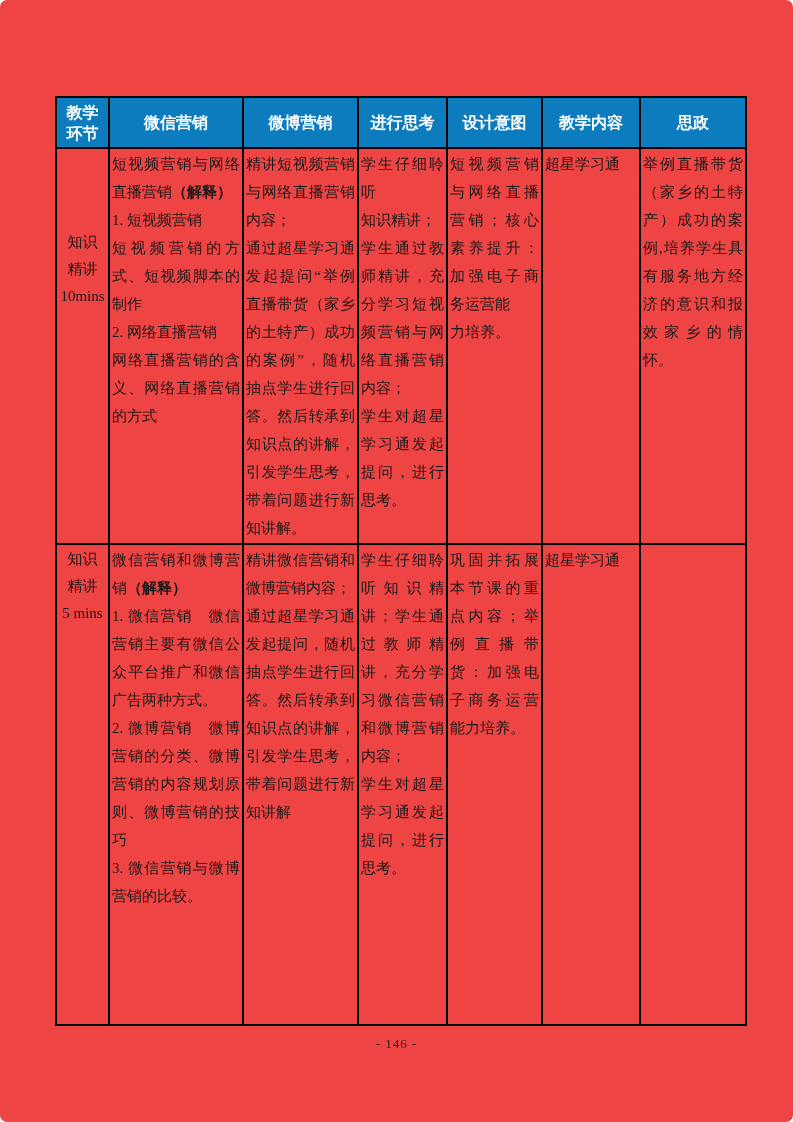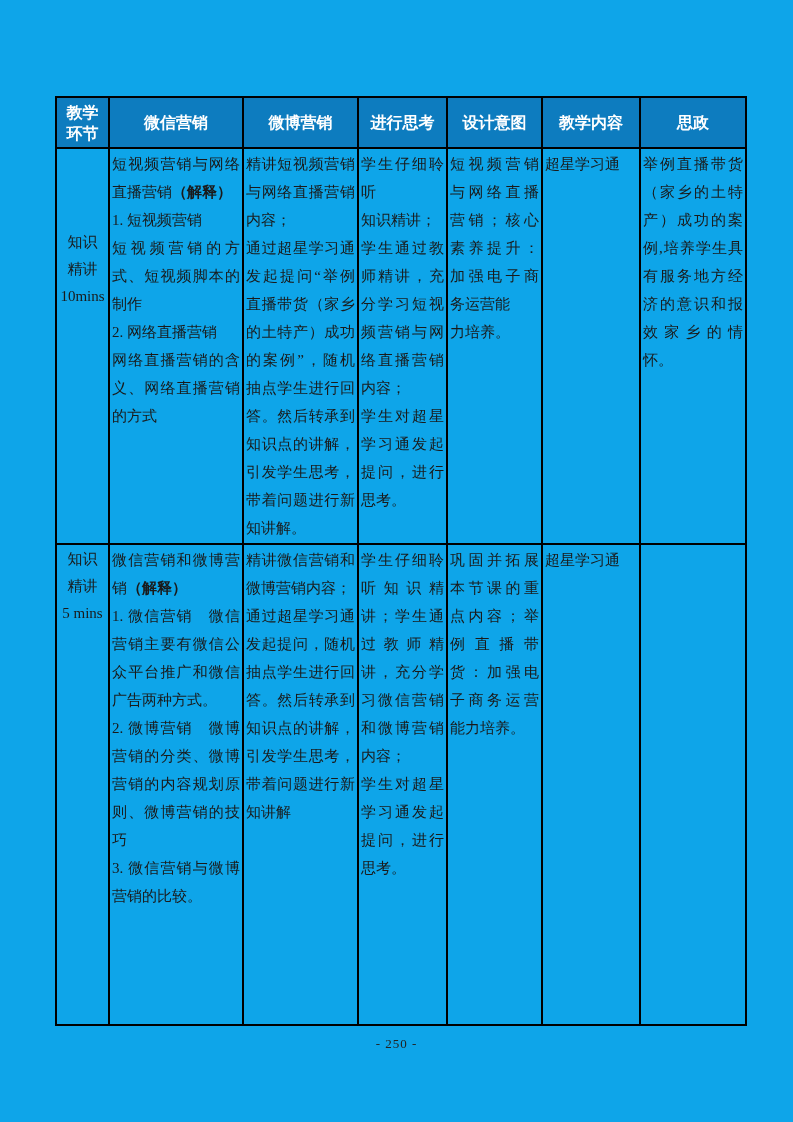--- a/index.html
+++ b/index.html
@@ -13,21 +13,22 @@
   body {
     width: 793px; height: 1122px;
     font-family: "Liberation Serif", "DejaVu Serif", serif;
     color: var(--text);
     position: relative;
     overflow: hidden;
   }
   .page {
     position: absolute; left: 0; top: 0;
     width: 793px; height: 1122px;
-    background: #0ea5e9;
+    background: #ef4444;
+    border-radius: 7px;
   }
   table.schedule {
     position: absolute; left: 55px; top: 96px;
     width: 690px;
     border-collapse: collapse;
     table-layout: fixed;
   }
   table.schedule th, table.schedule td {
     border: 2px solid var(--border);
     vertical-align: top;
@@ -164,15 +165,15 @@
         <td>
           <div class="cell-text">超星学习通</div>
         </td>
         <td>
           <div class="cell-text"></div>
         </td>
       </tr>
     </tbody>
   </table>
 
-  <div class="footer">- 250 -</div>
+  <div class="footer">- 146 -</div>
 
 </div>
 
 </body></html>

